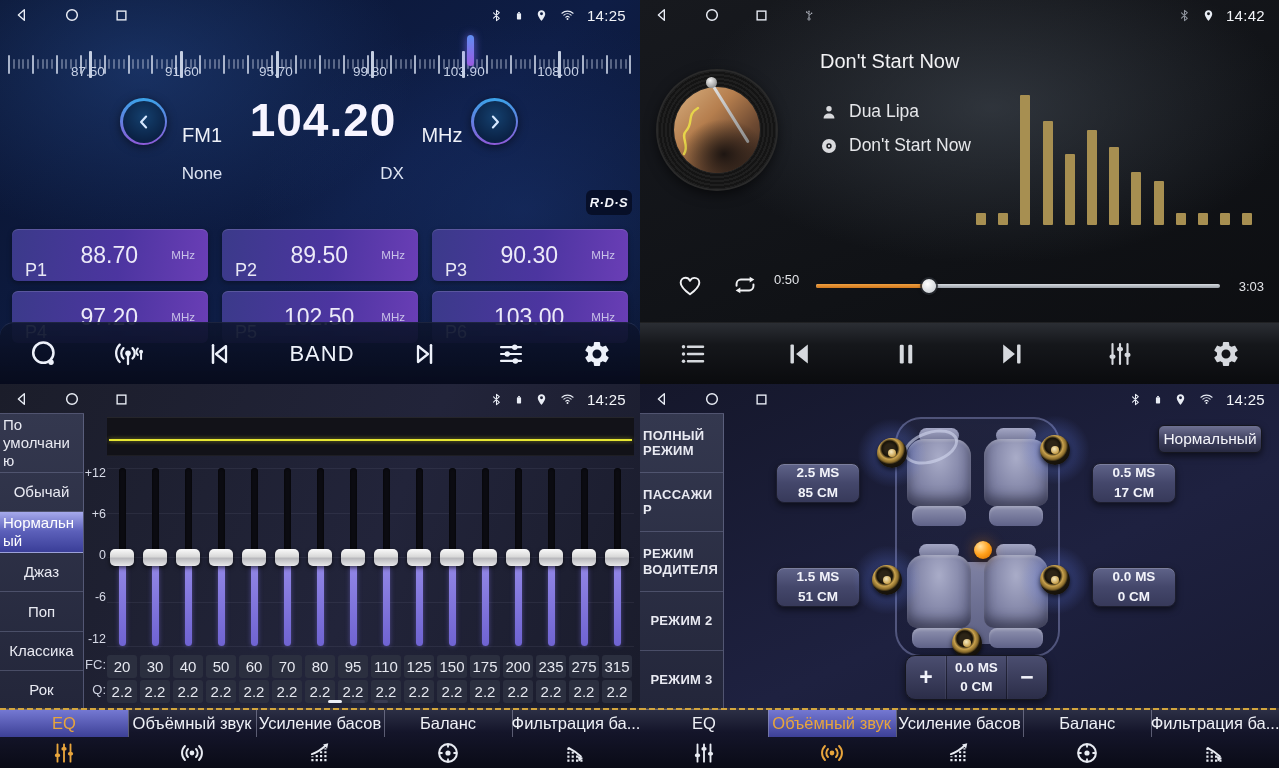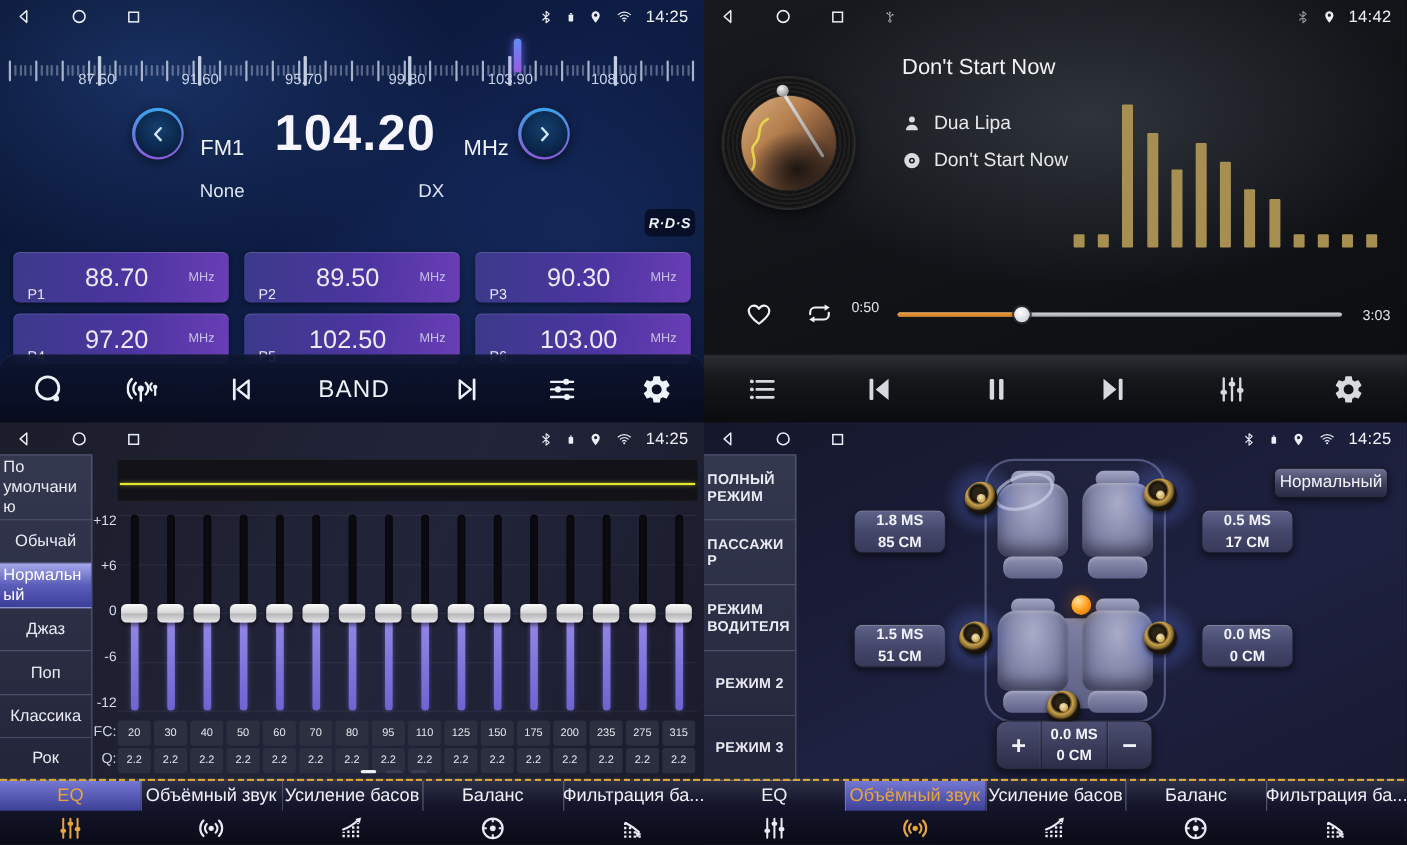--- a/index.html
+++ b/index.html
@@ -34,21 +34,21 @@
   .freq-unit { position:absolute; left:416px; top:124px; width:52px; text-align:center; font-size:20px; color:#eef1f8; }
   .sub-info { position:absolute; top:164px; font-size:17px; color:#dde4f2; text-align:center; }
   .rds-badge { position:absolute; left:586px; top:190px; width:46px; height:25px; border-radius:6px;
     background:rgba(6,12,34,0.85); display:flex; align-items:center; justify-content:center;
     font-size:13px; font-weight:bold; font-style:italic; color:#f2f4fa; letter-spacing:0.5px; }
   .presets { position:absolute; left:12px; top:229px; width:616px; height:83px;
     display:grid; grid-template-columns:1fr 1fr 1fr; grid-template-rows:1fr 1fr; gap:10px 14px; }
   .preset { border-radius:6px; display:flex; align-items:center; padding:0 13px; cursor:pointer;
     background:linear-gradient(97deg,#3b3a8a 0%, #4c35a0 55%, #6a3eb6 100%);
     box-shadow:inset 0 1px 0 rgba(255,255,255,0.15), 0 2px 5px rgba(0,0,0,0.35); }
-  .preset .p-name { font-size:13px; color:#e8e8f4;margin-top:31px; }
+  .preset .p-name { font-size:18px; color:#e8e8f4;margin-top:31px; }
   .preset .p-freq { flex:1; text-align:center; font-size:23px; color:#eceaf8; }
   .preset .p-unit { font-size:11.5px; color:#c9c2e8; }
   .toolbar { position:absolute; left:0; bottom:0; width:100%; height:62px; display:flex; align-items:center; justify-content:space-around; }
   .radio-toolbar { background:linear-gradient(180deg, rgba(14,22,48,0.92), rgba(7,11,28,0.97));
     border-radius:14px 14px 0 0; border-top:1px solid rgba(130,150,210,0.18); }
   .radio-toolbar .icon { color:#edf1fa; }
   .band-btn { font-size:22px; color:#eef2fa; letter-spacing:1px; cursor:pointer; }
 
   
   .player { background:
@@ -102,21 +102,21 @@
   .gridline { position:absolute; left:107px; width:527px; height:1px; background:rgba(210,215,235,0.07); }
   .slider { position:absolute; width:32px; top:84px; height:178px; cursor:pointer; }
   .slider .tr-top { position:absolute; left:12.5px; top:0; width:7px; border-radius:4px 4px 0 0; background:#0b0b11; box-shadow:inset 0 0 2px #000; }
   .slider .tr-bot { position:absolute; left:12.5px; width:7px; border-radius:0 0 4px 4px;
     background:linear-gradient(180deg,#958ae8,#6f63d2); box-shadow:0 0 5px rgba(130,115,235,0.45); }
   .slider .handle { position:absolute; left:4px; width:24px; height:17px; border-radius:5px;
     background:linear-gradient(180deg,#fafafa 0%, #d9d9d9 45%, #b9b9bd 55%, #e8e8ea 100%);
     box-shadow:0 2px 4px rgba(0,0,0,0.6); }
   .fcq-label { position:absolute; width:24px; text-align:right; font-size:13px; color:#ced2e0; }
   .val-box { position:absolute; width:30px; height:23px; background:#2b2f3f; border-radius:3px;
-    display:flex; align-items:center; justify-content:center; font-size:10px; color:#e5e7ef; }
+    display:flex; align-items:center; justify-content:center; font-size:15px; color:#e5e7ef; }
   .page-dots { position:absolute; left:328px; top:316px; display:flex; gap:9px; }
   .page-dots span { width:14px; height:3px; border-radius:2px; background:#3a3d52; }
   .page-dots span.on { background:#eceef5; }
 
   
   .tabbar { position:absolute; left:0; bottom:0; width:100%; height:58px; z-index:20;
     background:linear-gradient(180deg,#2c2f45 0%, #14152a 38%, #0a0b16 100%); }
   .tabbar::before { content:""; position:absolute; left:0; top:-2px; width:100%; height:2px;
     background:repeating-linear-gradient(90deg,#d2a53e 0 6px, rgba(210,165,62,0.2) 6px 9px); }
   .tab-labels { display:flex; height:27px; }
@@ -920,21 +920,21 @@
         <div class="side-item mode-item">ПОЛНЫЙ РЕЖИМ</div>
         <div class="side-item mode-item">ПАССАЖИР</div>
         <div class="side-item mode-item">РЕЖИМ ВОДИТЕЛЯ</div>
         <div class="side-item mode-item">РЕЖИМ 2</div>
         <div class="side-item mode-item">РЕЖИМ 3</div>
       </div>
 
     <div class="preset-top-btn">Нормальный</div>
 
     <div class="delay-btn" style="left:136px; top:79px;">
-      <span>1.8 MS</span>
+      <span>2.5 MS</span>
       <span>85 CM</span>
     </div>
     <div class="delay-btn" style="left:452px; top:79px;">
       <span>0.5 MS</span>
       <span>17 CM</span>
     </div>
     <div class="delay-btn" style="left:136px; top:183px;">
       <span>1.5 MS</span>
       <span>51 CM</span>
     </div>

